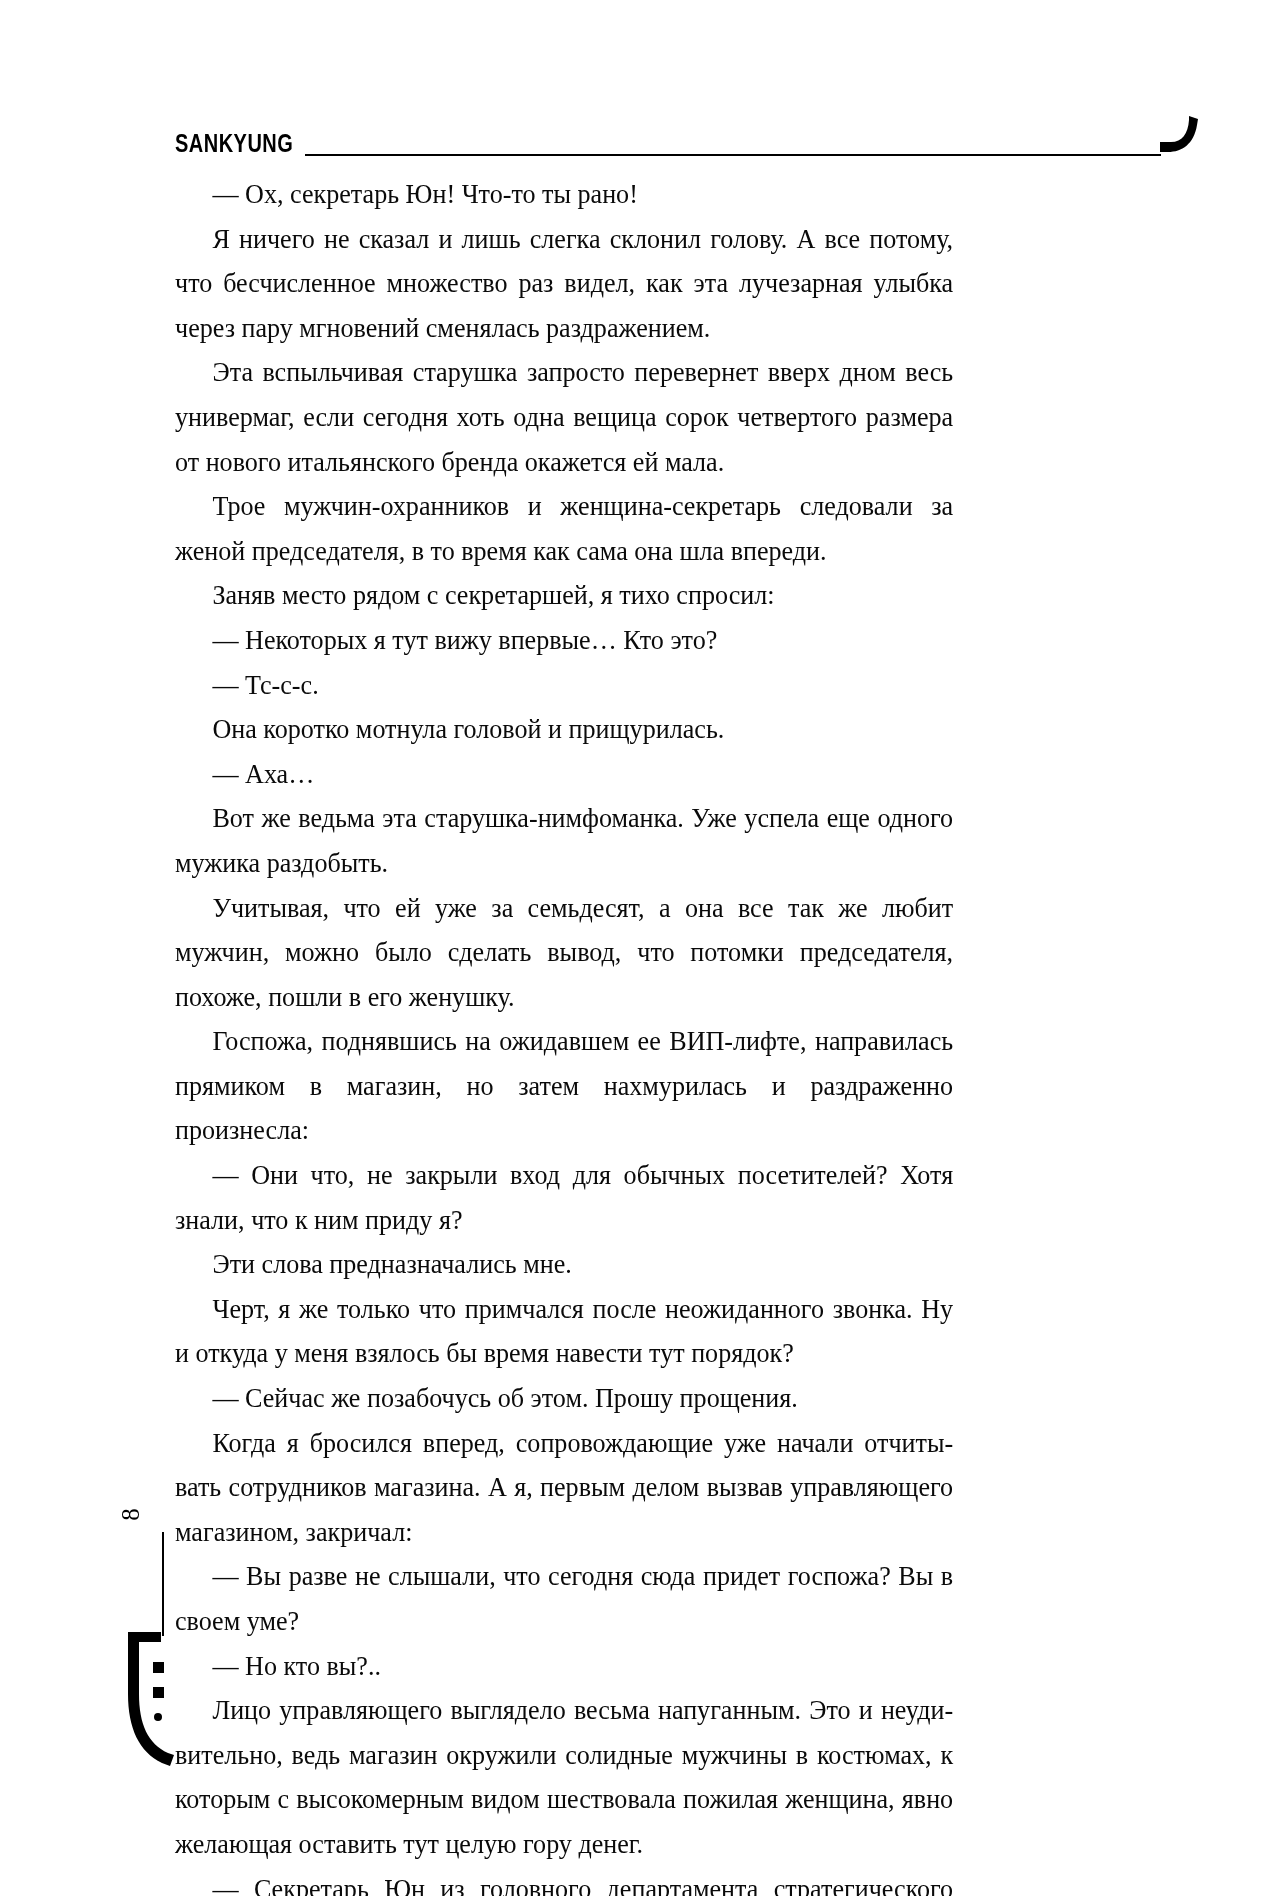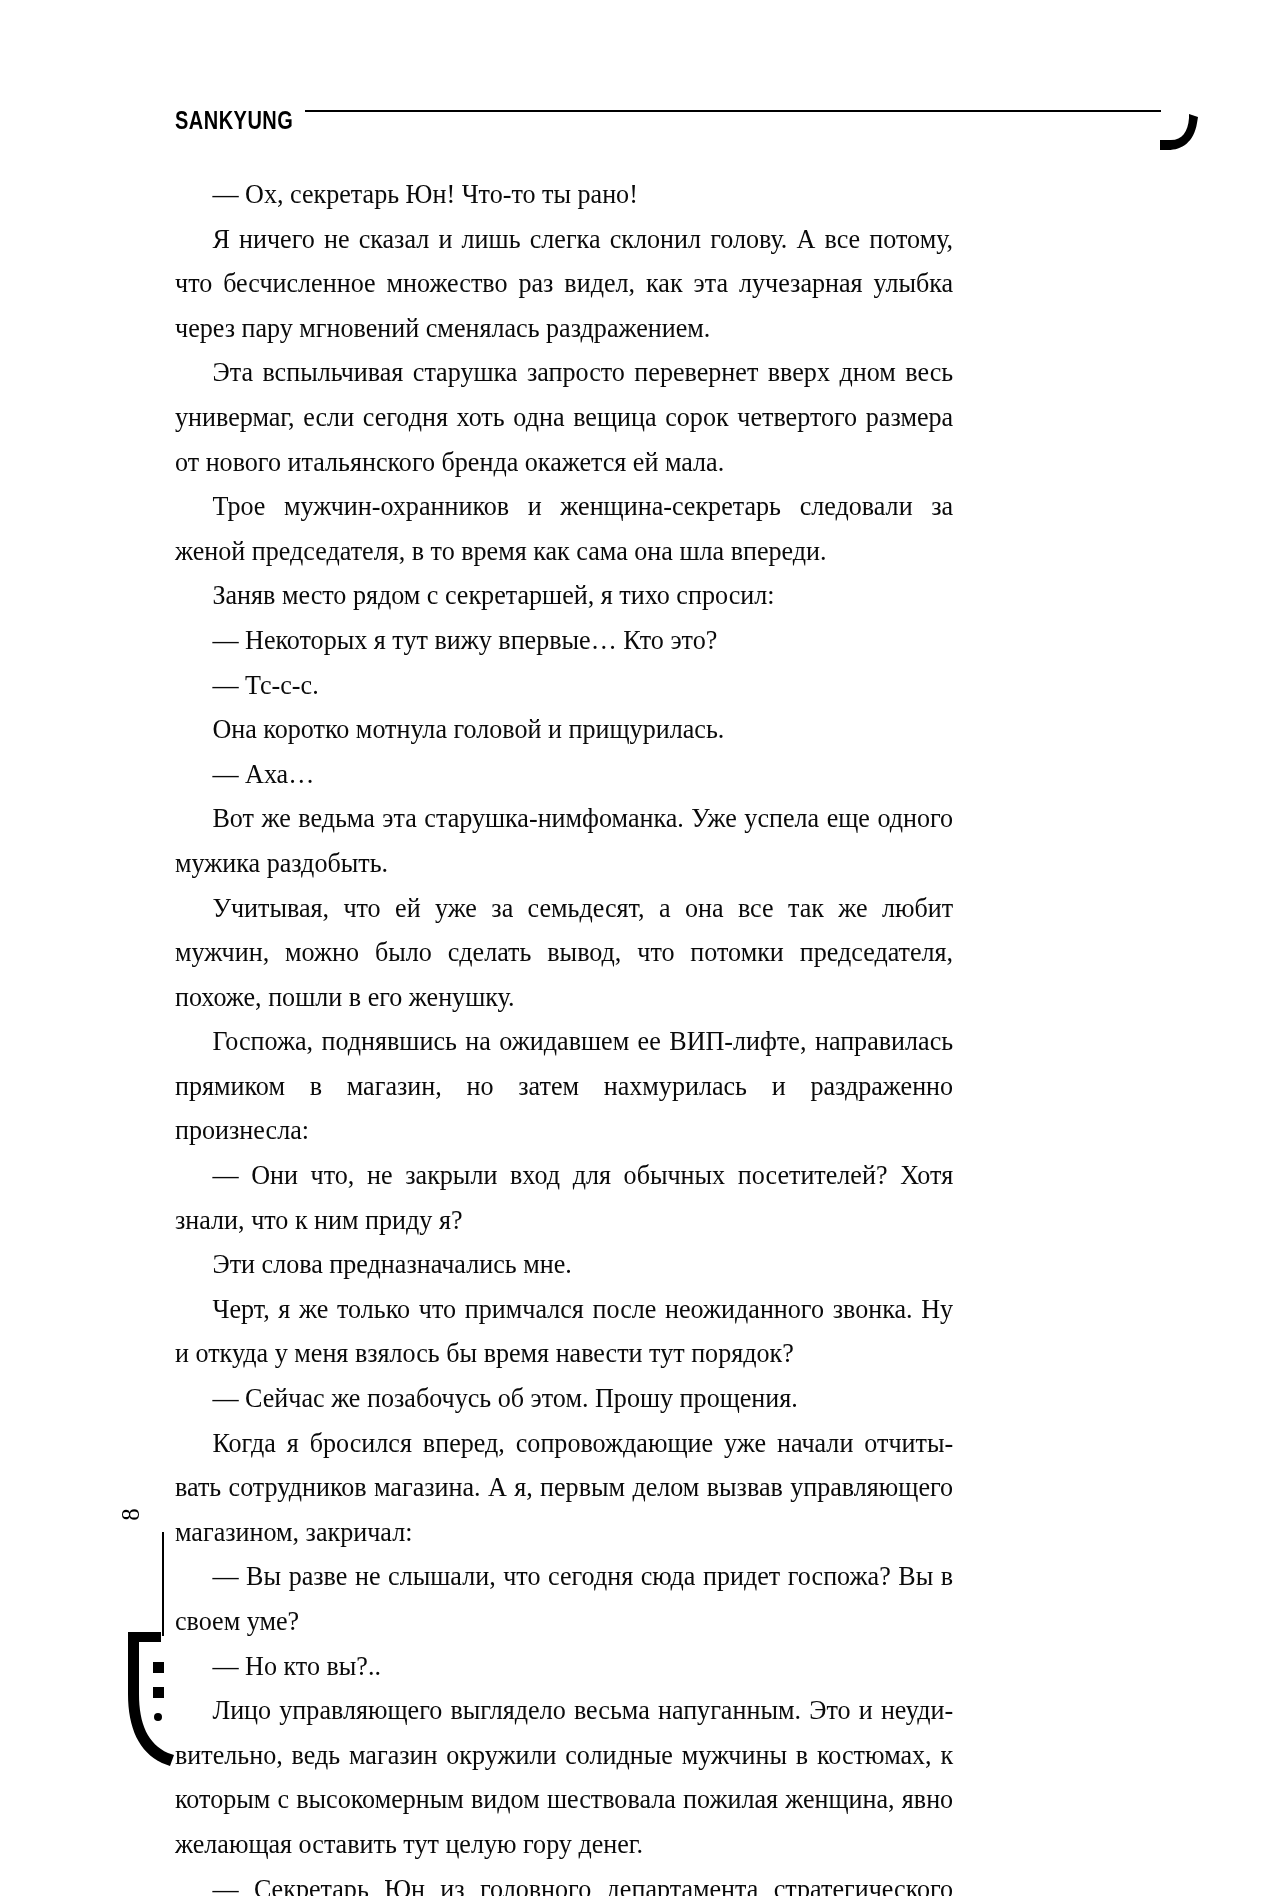--- a/index.html
+++ b/index.html
@@ -18,21 +18,21 @@
   }
 
   
   .runhead {
     position: absolute;
     left: 175px;
     top: 108px;
     width: 1025px;
     height: 48px;
     display: flex;
-    align-items: flex-start;
+    align-items: flex-end;
   }
   .runhead-title {
     font-family: "Liberation Sans", "DejaVu Sans", sans-serif;
     font-weight: 700;
     font-size: 25px;
     letter-spacing: 0.6px;
     line-height: 1;
     color: #000;
     transform: scaleX(0.80);
     transform-origin: left center;

